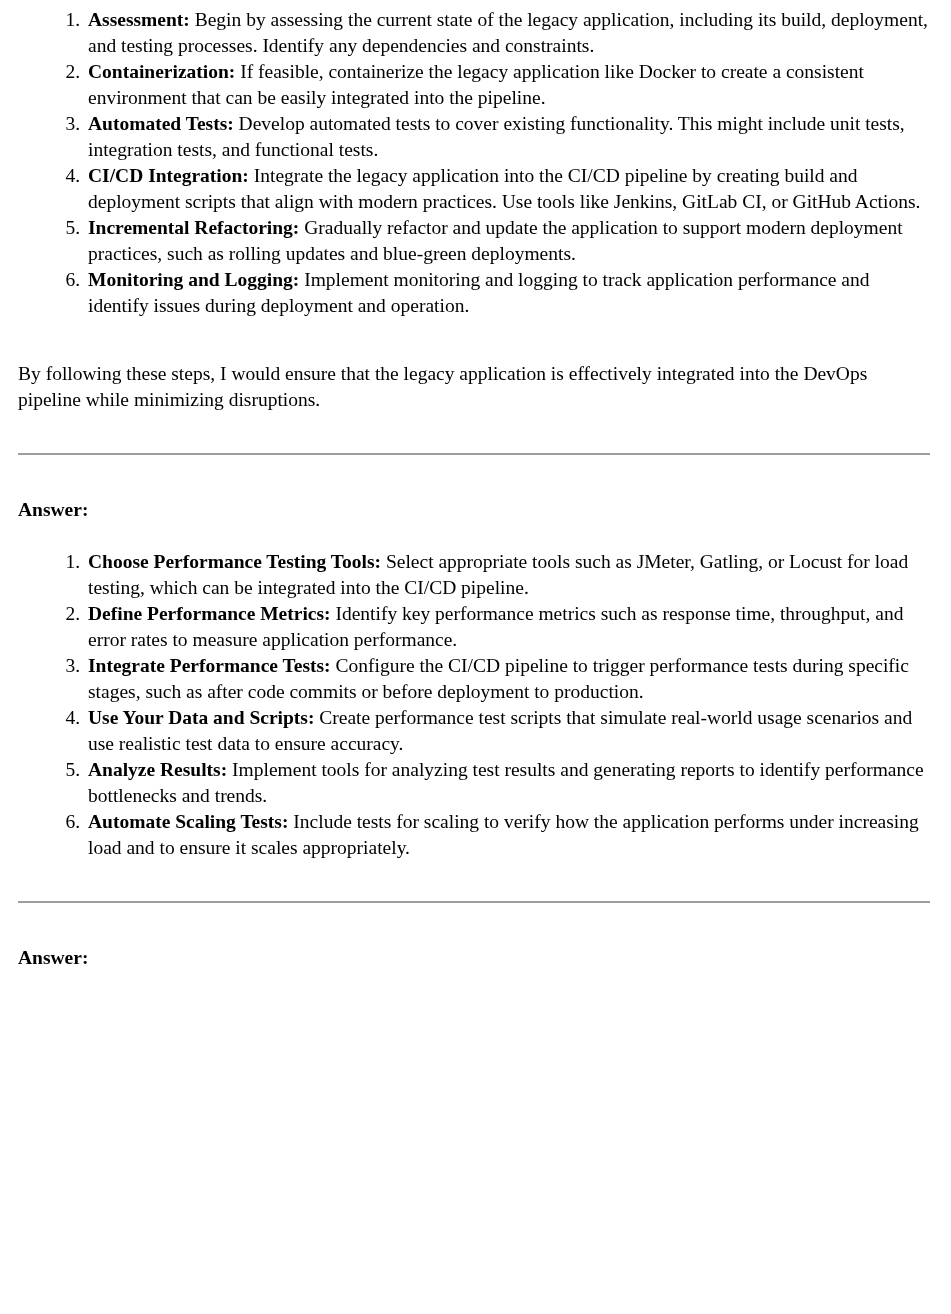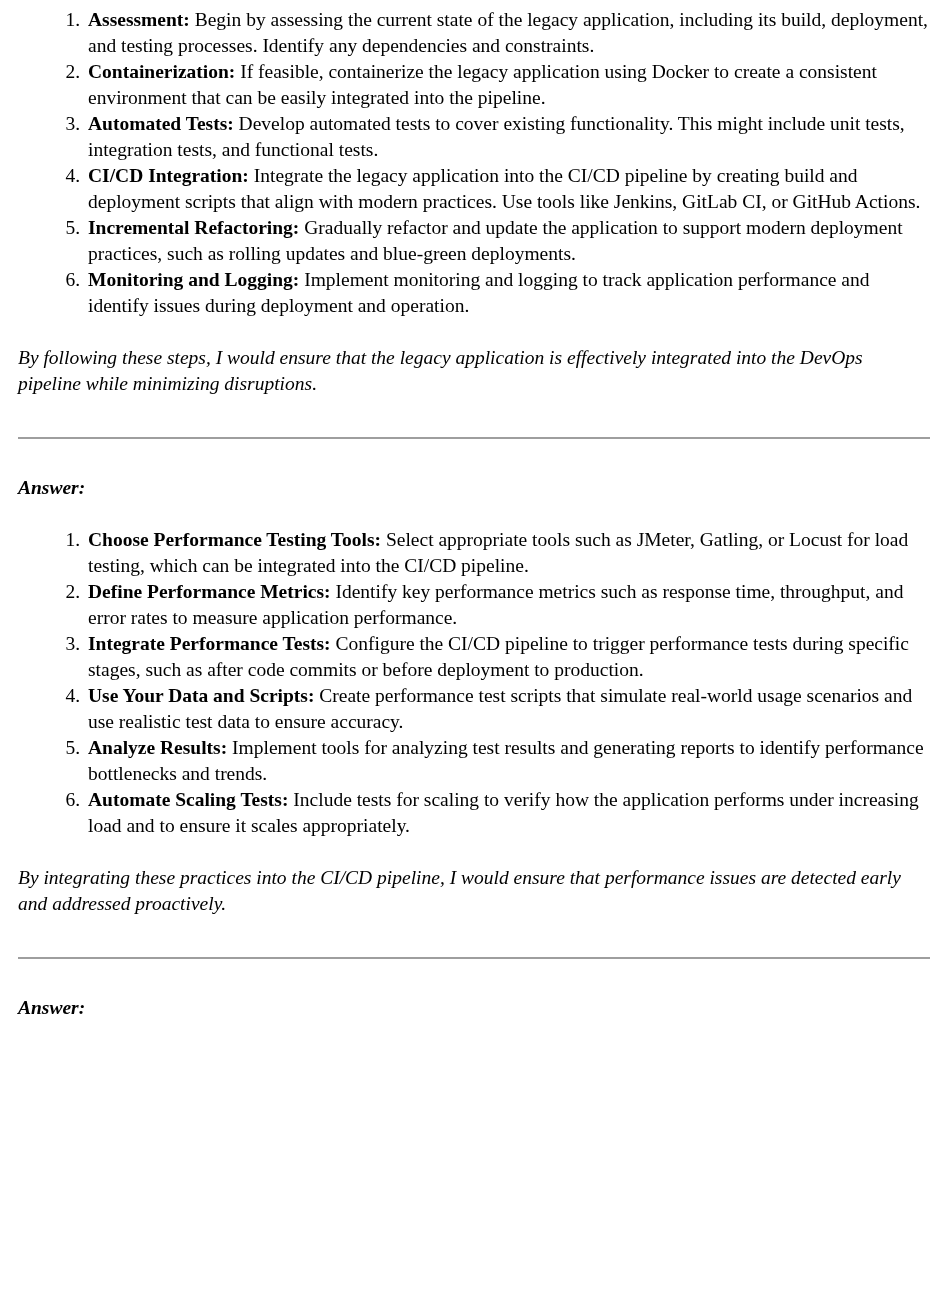--- a/index.html
+++ b/index.html
@@ -10,21 +10,21 @@
     background: #ffffff;
     color: #000000;
     font-family: "Liberation Serif", serif;
     font-size: 19.5px;
     line-height: 26px;
     overflow: hidden;
   }
   .page {
     padding: 7px 21px 0 18px;
   }
-  p { margin: 26px 0 0 0; font-style: italic; }
+  p { margin: 42px 0 0 0; }
   ol.numbered-list {
     margin: 26px 0 0 0;
     padding: 0 0 0 67px;
     list-style: decimal outside;
     font-family: Liberation Serif, serif;
   }
   ol.numbered-list.first { margin-top: 0; }
   ol.numbered-list li { margin: 0; padding-left: 3px; }
   b { font-weight: bold; }
   hr.divider {
@@ -34,21 +34,21 @@
     margin: 40px 0 36px 0;
   }
 </style>
 </head>
 <body>
 
 <div class="page">
 
   <ol class="numbered-list first">
     <li><b>Assessment:</b> <span>Begin by assessing the current state of the legacy application, including its build, deployment, and testing processes. Identify any dependencies and constraints.</span></li>
-    <li><b>Containerization:</b> <span>If feasible, containerize the legacy application using Docker to create a consistent environment that can be easily integrated into the pipeline.</span></li>
+    <li><b>Containerization:</b> <span>If feasible, containerize the legacy application like Docker to create a consistent environment that can be easily integrated into the pipeline.</span></li>
     <li><b>Automated Tests:</b> <span>Develop automated tests to cover existing functionality. This might include unit tests, integration tests, and functional tests.</span></li>
     <li><b>CI/CD Integration:</b> <span>Integrate the legacy application into the CI/CD pipeline by creating build and deployment scripts that align with modern practices. Use tools like Jenkins, GitLab CI, or GitHub Actions.</span></li>
     <li><b>Incremental Refactoring:</b> <span>Gradually refactor and update the application to support modern deployment practices, such as rolling updates and blue-green deployments.</span></li>
     <li><b>Monitoring and Logging:</b> <span>Implement monitoring and logging to track application performance and identify issues during deployment and operation.</span></li>
   </ol>
 
   <p>By following these steps, I would ensure that the legacy application is effectively integrated into the DevOps pipeline while minimizing disruptions.</p>
 
   <hr class="divider">
 
@@ -57,20 +57,19 @@
 
   <ol class="numbered-list">
     <li><b>Choose Performance Testing Tools:</b> <span>Select appropriate tools such as JMeter, Gatling, or Locust for load testing, which can be integrated into the CI/CD pipeline.</span></li>
     <li><b>Define Performance Metrics:</b> <span>Identify key performance metrics such as response time, throughput, and error rates to measure application performance.</span></li>
     <li><b>Integrate Performance Tests:</b> <span>Configure the CI/CD pipeline to trigger performance tests during specific stages, such as after code commits or before deployment to production.</span></li>
     <li><b>Use Your Data and Scripts:</b> <span>Create performance test scripts that simulate real-world usage scenarios and use realistic test data to ensure accuracy.</span></li>
     <li><b>Analyze Results:</b> <span>Implement tools for analyzing test results and generating reports to identify performance bottlenecks and trends.</span></li>
     <li><b>Automate Scaling Tests:</b> <span>Include tests for scaling to verify how the application performs under increasing load and to ensure it scales appropriately.</span></li>
   </ol>
 
-  <p>By integrating these practices into the CI/CD pipeline, I would ensure that performance issues are detected early and addressed proactively.</p>
 
   <hr class="divider">
 
 
   <p><b>Answer:</b><br></p>
 
 </div>
 
 </body></html>

